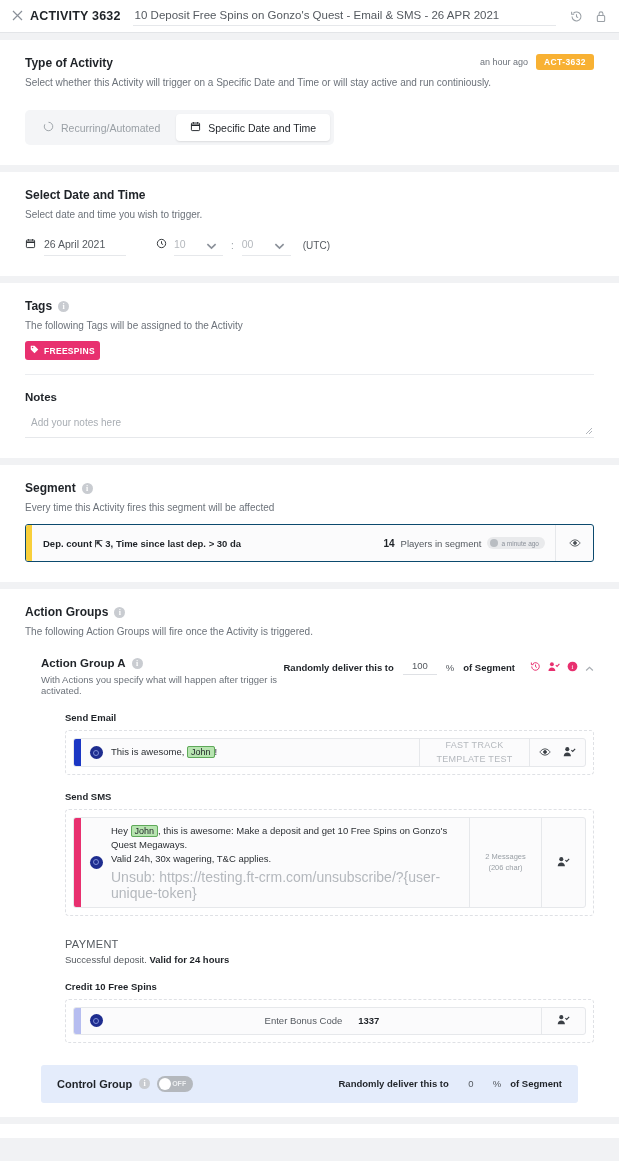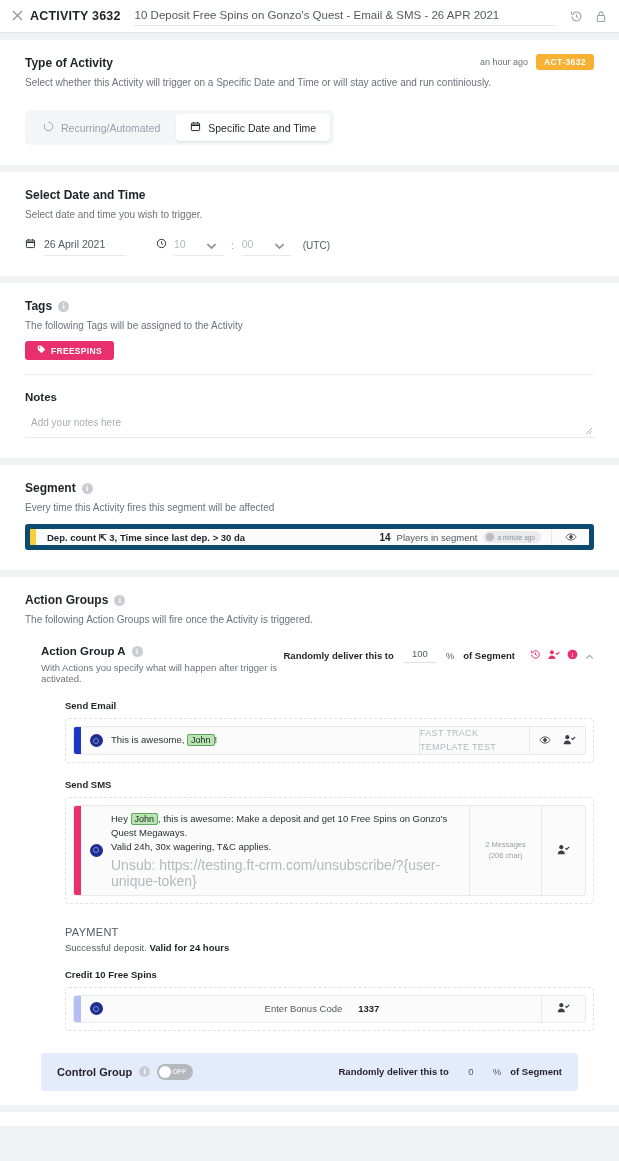--- a/index.html
+++ b/index.html
@@ -83,38 +83,38 @@
   .dt-sep { margin:0 8px 5px 8px; color:#9aa0a6; font-size:10px; }
   .dt-num { width:26px; font-size:10.5px; color:#b4b8bd; }
   .chev { color:#8a9099; }
   .dt-utc { margin-left:12px; padding-bottom:5px; font-size:10px; color:#54595f; }
   .clock-icon { margin-left:30px; }
 
   
   .tag-pill {
     display:inline-flex; align-items:center; gap:5px;
     background:#e8306f; color:#ffffff; font-size:8.5px; font-weight:bold;
-    padding:4px 12px; border-radius:3px; letter-spacing:.3px; margin-top:10px;
+    padding:4px 5px; border-radius:3px; letter-spacing:.3px; margin-top:10px;
   }
   .divider { border-bottom:1px solid #ebedf0; margin-top:14px; }
   h3.sub-title { margin:16px 0 0 0; font-size:11.5px; font-weight:bold; color:#1f2328; }
   .notes-box {
     margin-top:10px; border-bottom:1px solid #e6e8eb;
     font-size:10px; color:#a9aeb4; padding:4px 4px 9px 6px; position:relative;
   }
   .resize-grip {
     position:absolute; right:1px; bottom:2px; width:8px; height:8px;
     color:#a9aeb4; font-size:9px; line-height:8px;
   }
 
   
   .seg-row {
     margin-top:11px; display:flex; align-items:stretch;
-    border:5px solid #0c4a6e; border-radius:3px; background:#fbfbfc;
-    height:26px; overflow:hidden;
+    border:1px solid #0c4a6e; border-radius:3px; background:#fbfbfc;
+    height:38px; overflow:hidden;
   }
   .seg-accent { width:6px; background:#f8cf3b; }
   .seg-label { flex:1; display:flex; align-items:center; padding-left:11px;
     font-size:9.5px; font-weight:bold; color:#1f2328; }
   .seg-right { display:flex; align-items:center; gap:6px; padding-right:10px; }
   .seg-count { font-size:10px; font-weight:bold; color:#1f2328; }
   .seg-cnt-label { font-size:9.5px; color:#54595f; }
   .seg-time-pill {
     display:inline-flex; align-items:center; gap:3px;
     background:#e9eaec; color:#8a9099; border-radius:8px;
@@ -167,21 +167,21 @@
   .msg-avatar .ring { width:6px; height:6px; border-radius:50%; border:1.2px solid #7f8fd6; }
   .msg-body { flex:1; display:flex; flex-direction:column; justify-content:center; padding:6px 8px 6px 0; }
   .msg-line { font-size:9.5px; color:#2b2f33; line-height:1.45; }
   .msg-unsub { font-size:14px; color:#b4b8bd; margin-top:3px; }
   .token {
     background:#b7e4b0; border:1px solid #5fa95a; border-radius:2px;
     padding:0 3px; font-size:9px; color:#1f2328;
   }
   .msg-mid {
     width:110px; border-left:1px solid #e6e8eb; display:flex; flex-direction:column;
-    align-items:center; justify-content:center; 
+    align-items:center; justify-content:center; text-align:center;
     font-size:9px; color:#b4b8bd; letter-spacing:.3px; line-height:1.5;
   }
   .msg-mid.narrow { width:72px; font-size:7.5px; color:#9aa0a6; letter-spacing:0; }
   .msg-actions {
     width:56px; border-left:1px solid #e6e8eb; display:flex;
     align-items:center; justify-content:center; gap:12px; color:#3a3f45;
   }
   .msg-actions.single { width:44px; }
 
   .pay-head { margin:22px 0 0 24px; font-size:11px; color:#54595f; letter-spacing:.3px; }

